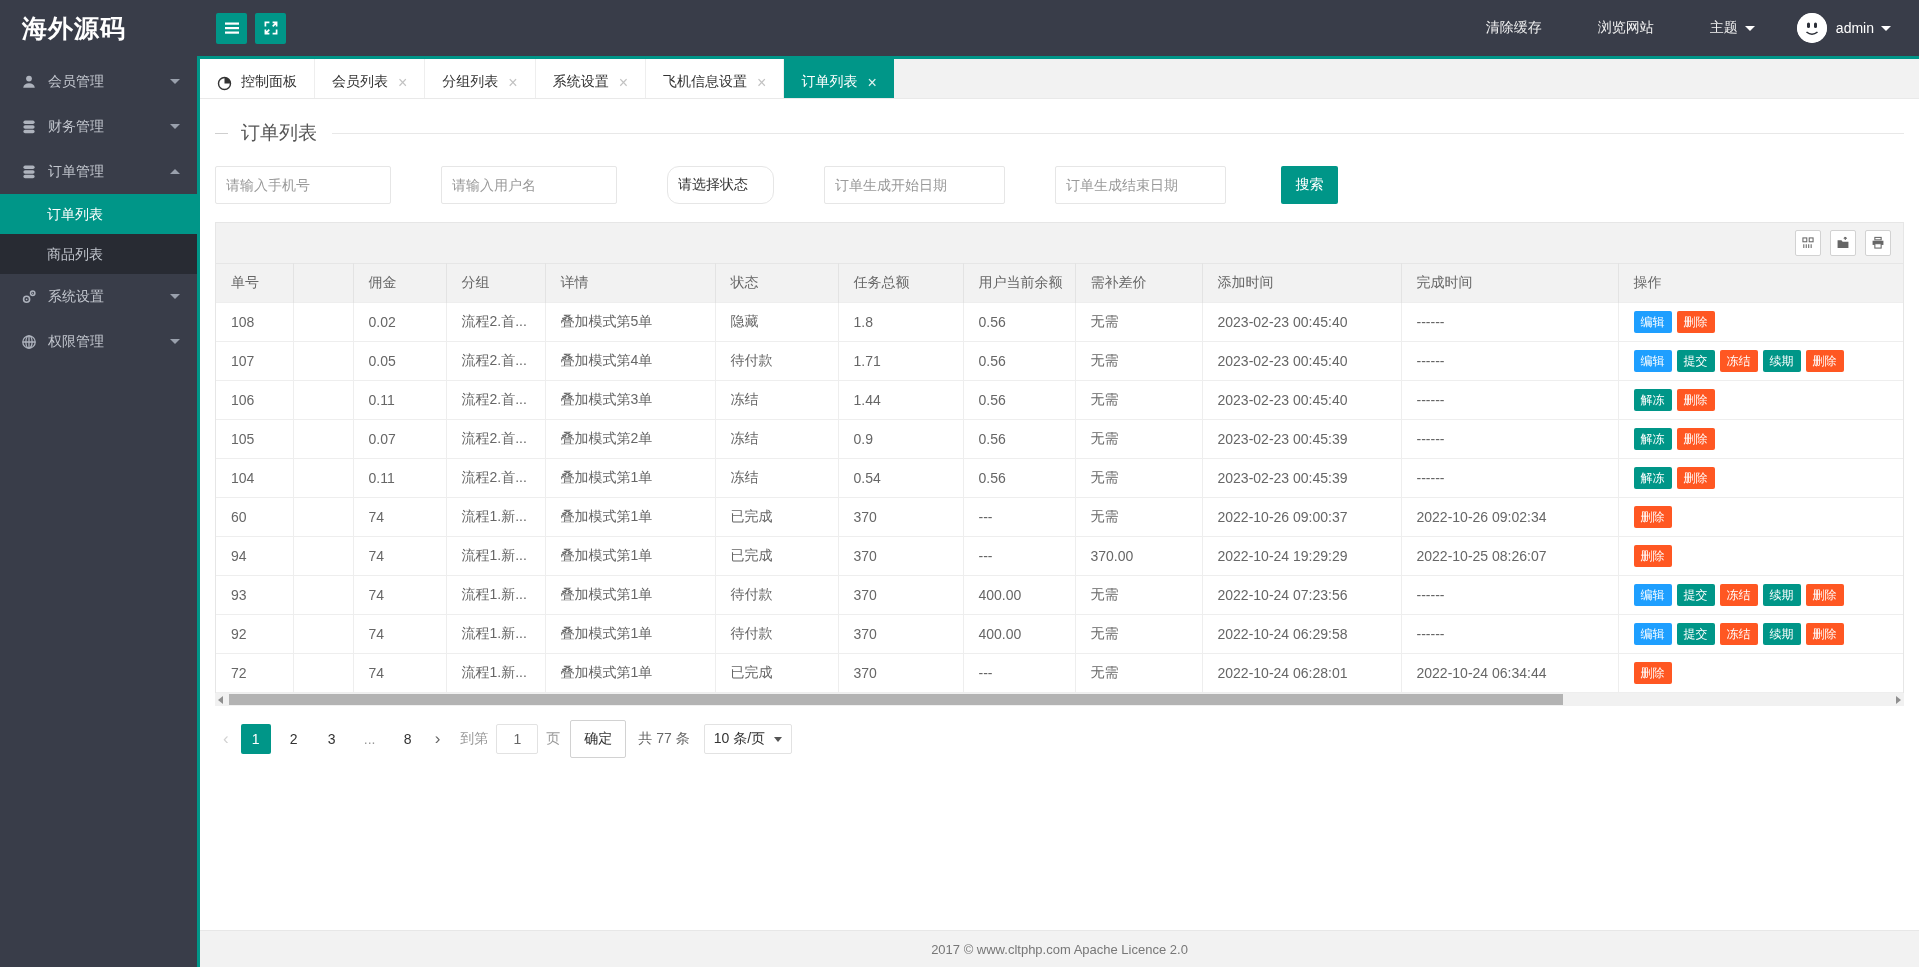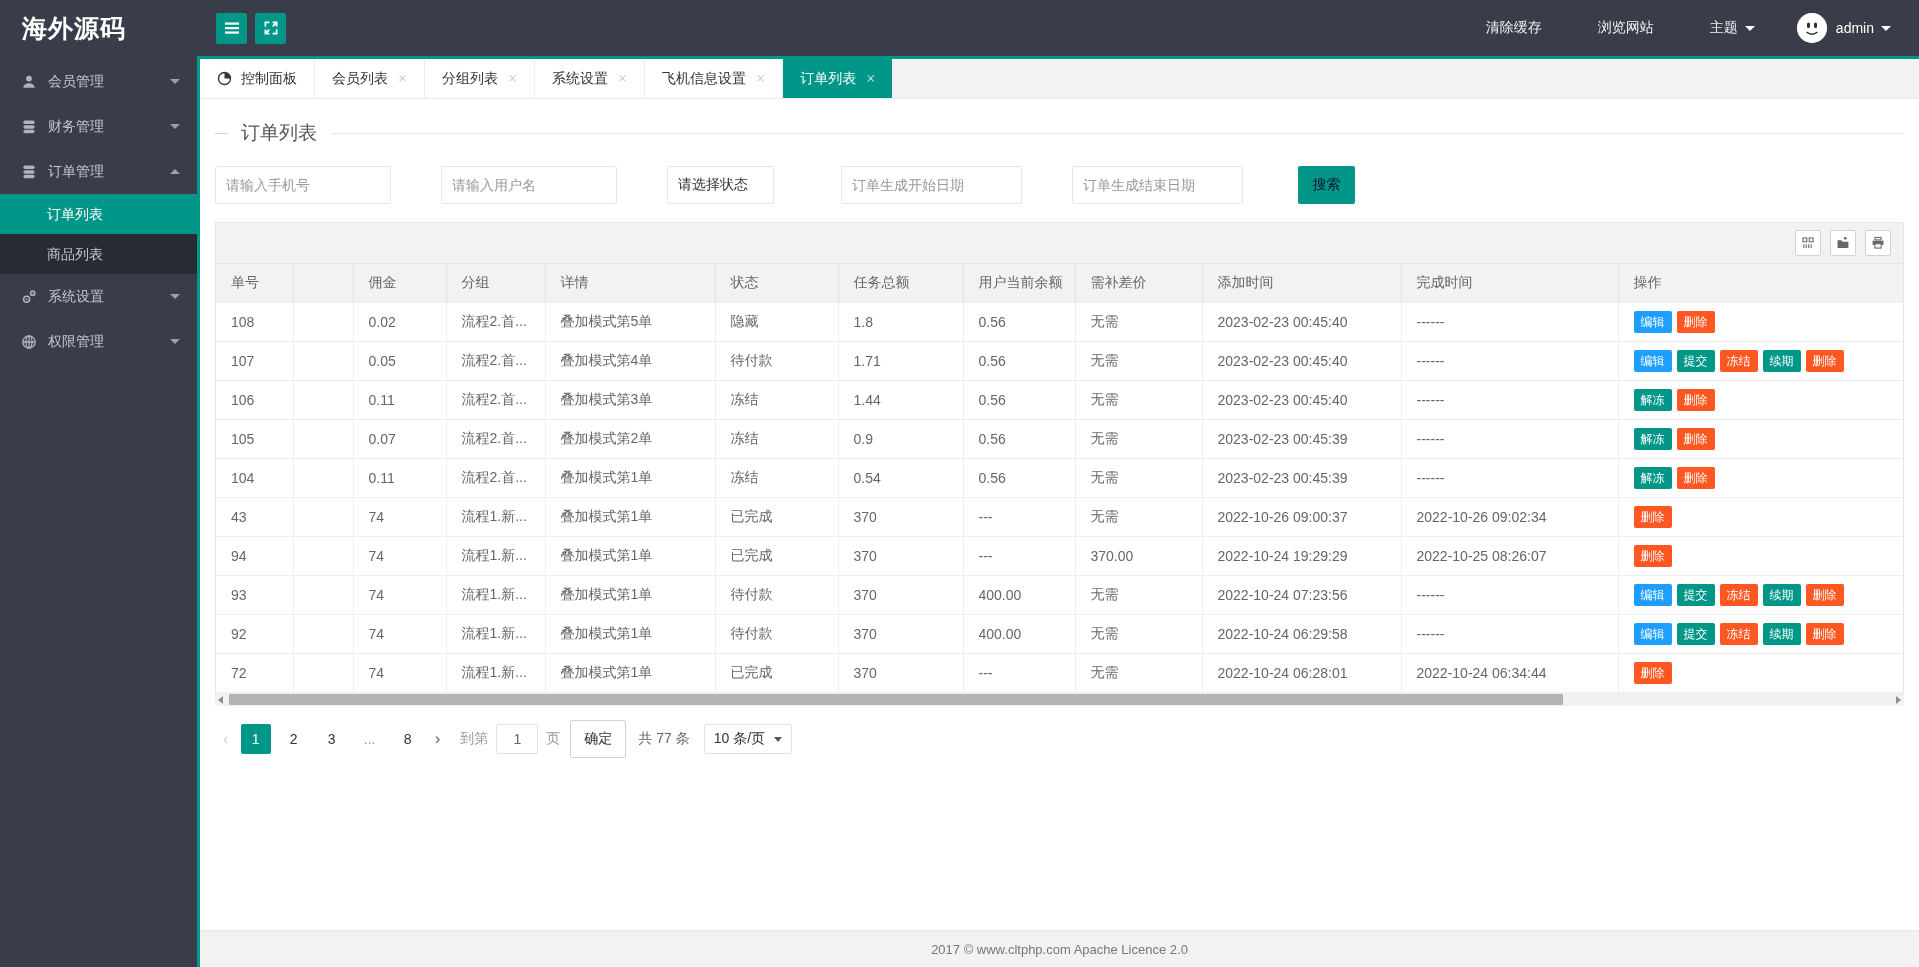--- a/index.html
+++ b/index.html
@@ -27,37 +27,37 @@
 .chev{position:absolute;right:17px;width:0;height:0;border-left:5px solid transparent;border-right:5px solid transparent;}
 .chev.down{border-top:5px solid #99a0ac;}
 .chev.up{border-bottom:5px solid #99a0ac;}
 .submenu{background:#282B33;}
 .sub-item{height:40px;line-height:40px;padding-left:47px;color:#c2c6ce;cursor:pointer;}
 .sub-item.active{background:#009688;color:#fff;}
 .divider{position:absolute;top:56px;left:197px;width:3px;bottom:0;background:#009688;z-index:6;}
 
 .main{position:absolute;top:56px;left:200px;right:0;bottom:0;background:#fff;border-top:3px solid #009688;}
 .tabbar{height:40px;background:#f2f2f2;display:flex;border-bottom:1px solid #e9e9e9;}
-.tab{display:flex;align-items:center;padding:7px 17px;background:#fff;border-right:1px solid #eee;color:#333;cursor:pointer;font-family:Liberation Serif, serif;}
+.tab{display:flex;align-items:flex-end;padding:7px 17px;background:#fff;border-right:1px solid #eee;color:#333;cursor:pointer;}
 .tab .tab-icn{width:15px;height:15px;margin-right:9px;color:#333;}
 .tab-close{color:#c2c2c2;font-size:16px;margin-left:10px;cursor:pointer;line-height:1;}
 .tab.active{background:#009688;color:#fff;border-right:none;}
 .tab.active .tab-close{color:#dff3f1;}
 .content{padding:0 15px;}
 .page-title{display:flex;align-items:center;margin-top:21px;height:26px;}
 .dash{width:13px;height:1px;background:#cfcfcf;margin-right:13px;flex:none;}
 .title-text{font-size:19px;color:#555;white-space:nowrap;}
 .rule{flex:1;height:1px;background:#e8e8e8;margin-left:15px;}
 
 .filters{display:flex;margin-top:20px;gap:41px;}
 .f-input{height:38px;border:1px solid #e6e6e6;border-radius:2px;padding:0 10px;font-size:14px;color:#666;font-family:inherit;margin-right:9px;background:#fff;}
 .f-input::placeholder{color:#999;opacity:1;}
 .w-phone{width:176px;}.w-user{width:176px;}.w-date1{width:181px;}.w-date2{width:171px;}
-.f-select{width:107px;height:38px;border:1px solid #e6e6e6;border-radius:2px;display:flex;align-items:center;padding:0 10px;color:#333;cursor:pointer;background:#fff;margin-right:26px;}
-.search-btn{width:57px;height:38px;background:#009688;color:#0f172a;border:none;border-radius:2px;font-size:14px;cursor:pointer;font-family:inherit;margin-left:5px;}
+.f-select{width:107px;height:38px;border:1px solid #e6e6e6;border-radius:12px;display:flex;align-items:center;padding:0 10px;color:#333;cursor:pointer;background:#fff;margin-right:9px;}
+.search-btn{width:57px;height:38px;background:#009688;color:#ffffff;border:none;border-radius:2px;font-size:14px;cursor:pointer;font-family:inherit;margin-left:5px;}
 
 .table-box{margin-top:18px;border:1px solid #e6e6e6;border-bottom:none;}
 .toolbar{height:40px;background:#f2f2f2;display:flex;align-items:center;justify-content:flex-end;padding-right:12px;}
 .tool-btn{width:26px;height:26px;background:#fff;border:1px solid #d2d2d2;border-radius:2px;display:flex;align-items:center;justify-content:center;color:#666;cursor:pointer;margin-left:9px;padding:0;}
 .tool-btn .icn{width:14px;height:14px;}
 table{width:100%;border-collapse:collapse;table-layout:fixed;}
 th{background:#f2f2f2;height:39px;font-weight:400;color:#666;text-align:left;padding-left:15px;border-right:1px solid #e3e3e3;border-top:1px solid #e6e6e6;font-size:14px;white-space:nowrap;overflow:hidden;}
 th:last-child{border-right:none;}
 td{height:39px;border-top:1px solid #eee;border-right:1px solid #eee;padding-left:15px;color:#666;font-size:14px;overflow:hidden;white-space:nowrap;background:#fff;}
 td:last-child{border-right:none;}
@@ -373,21 +373,21 @@
               <td>叠加模式第1单</td>
               <td>冻结</td>
               <td>0.54</td>
               <td>0.56</td>
               <td>无需</td>
               <td>2023-02-23 00:45:39</td>
               <td>------</td>
               <td><button class="abtn teal">解冻</button><button class="abtn orange">删除</button></td>
             </tr>
             <tr>
-              <td>43</td>
+              <td>60</td>
               <td></td>
               <td>74</td>
               <td>流程1.新...</td>
               <td>叠加模式第1单</td>
               <td>已完成</td>
               <td>370</td>
               <td>---</td>
               <td>无需</td>
               <td>2022-10-26 09:00:37</td>
               <td>2022-10-26 09:02:34</td>

